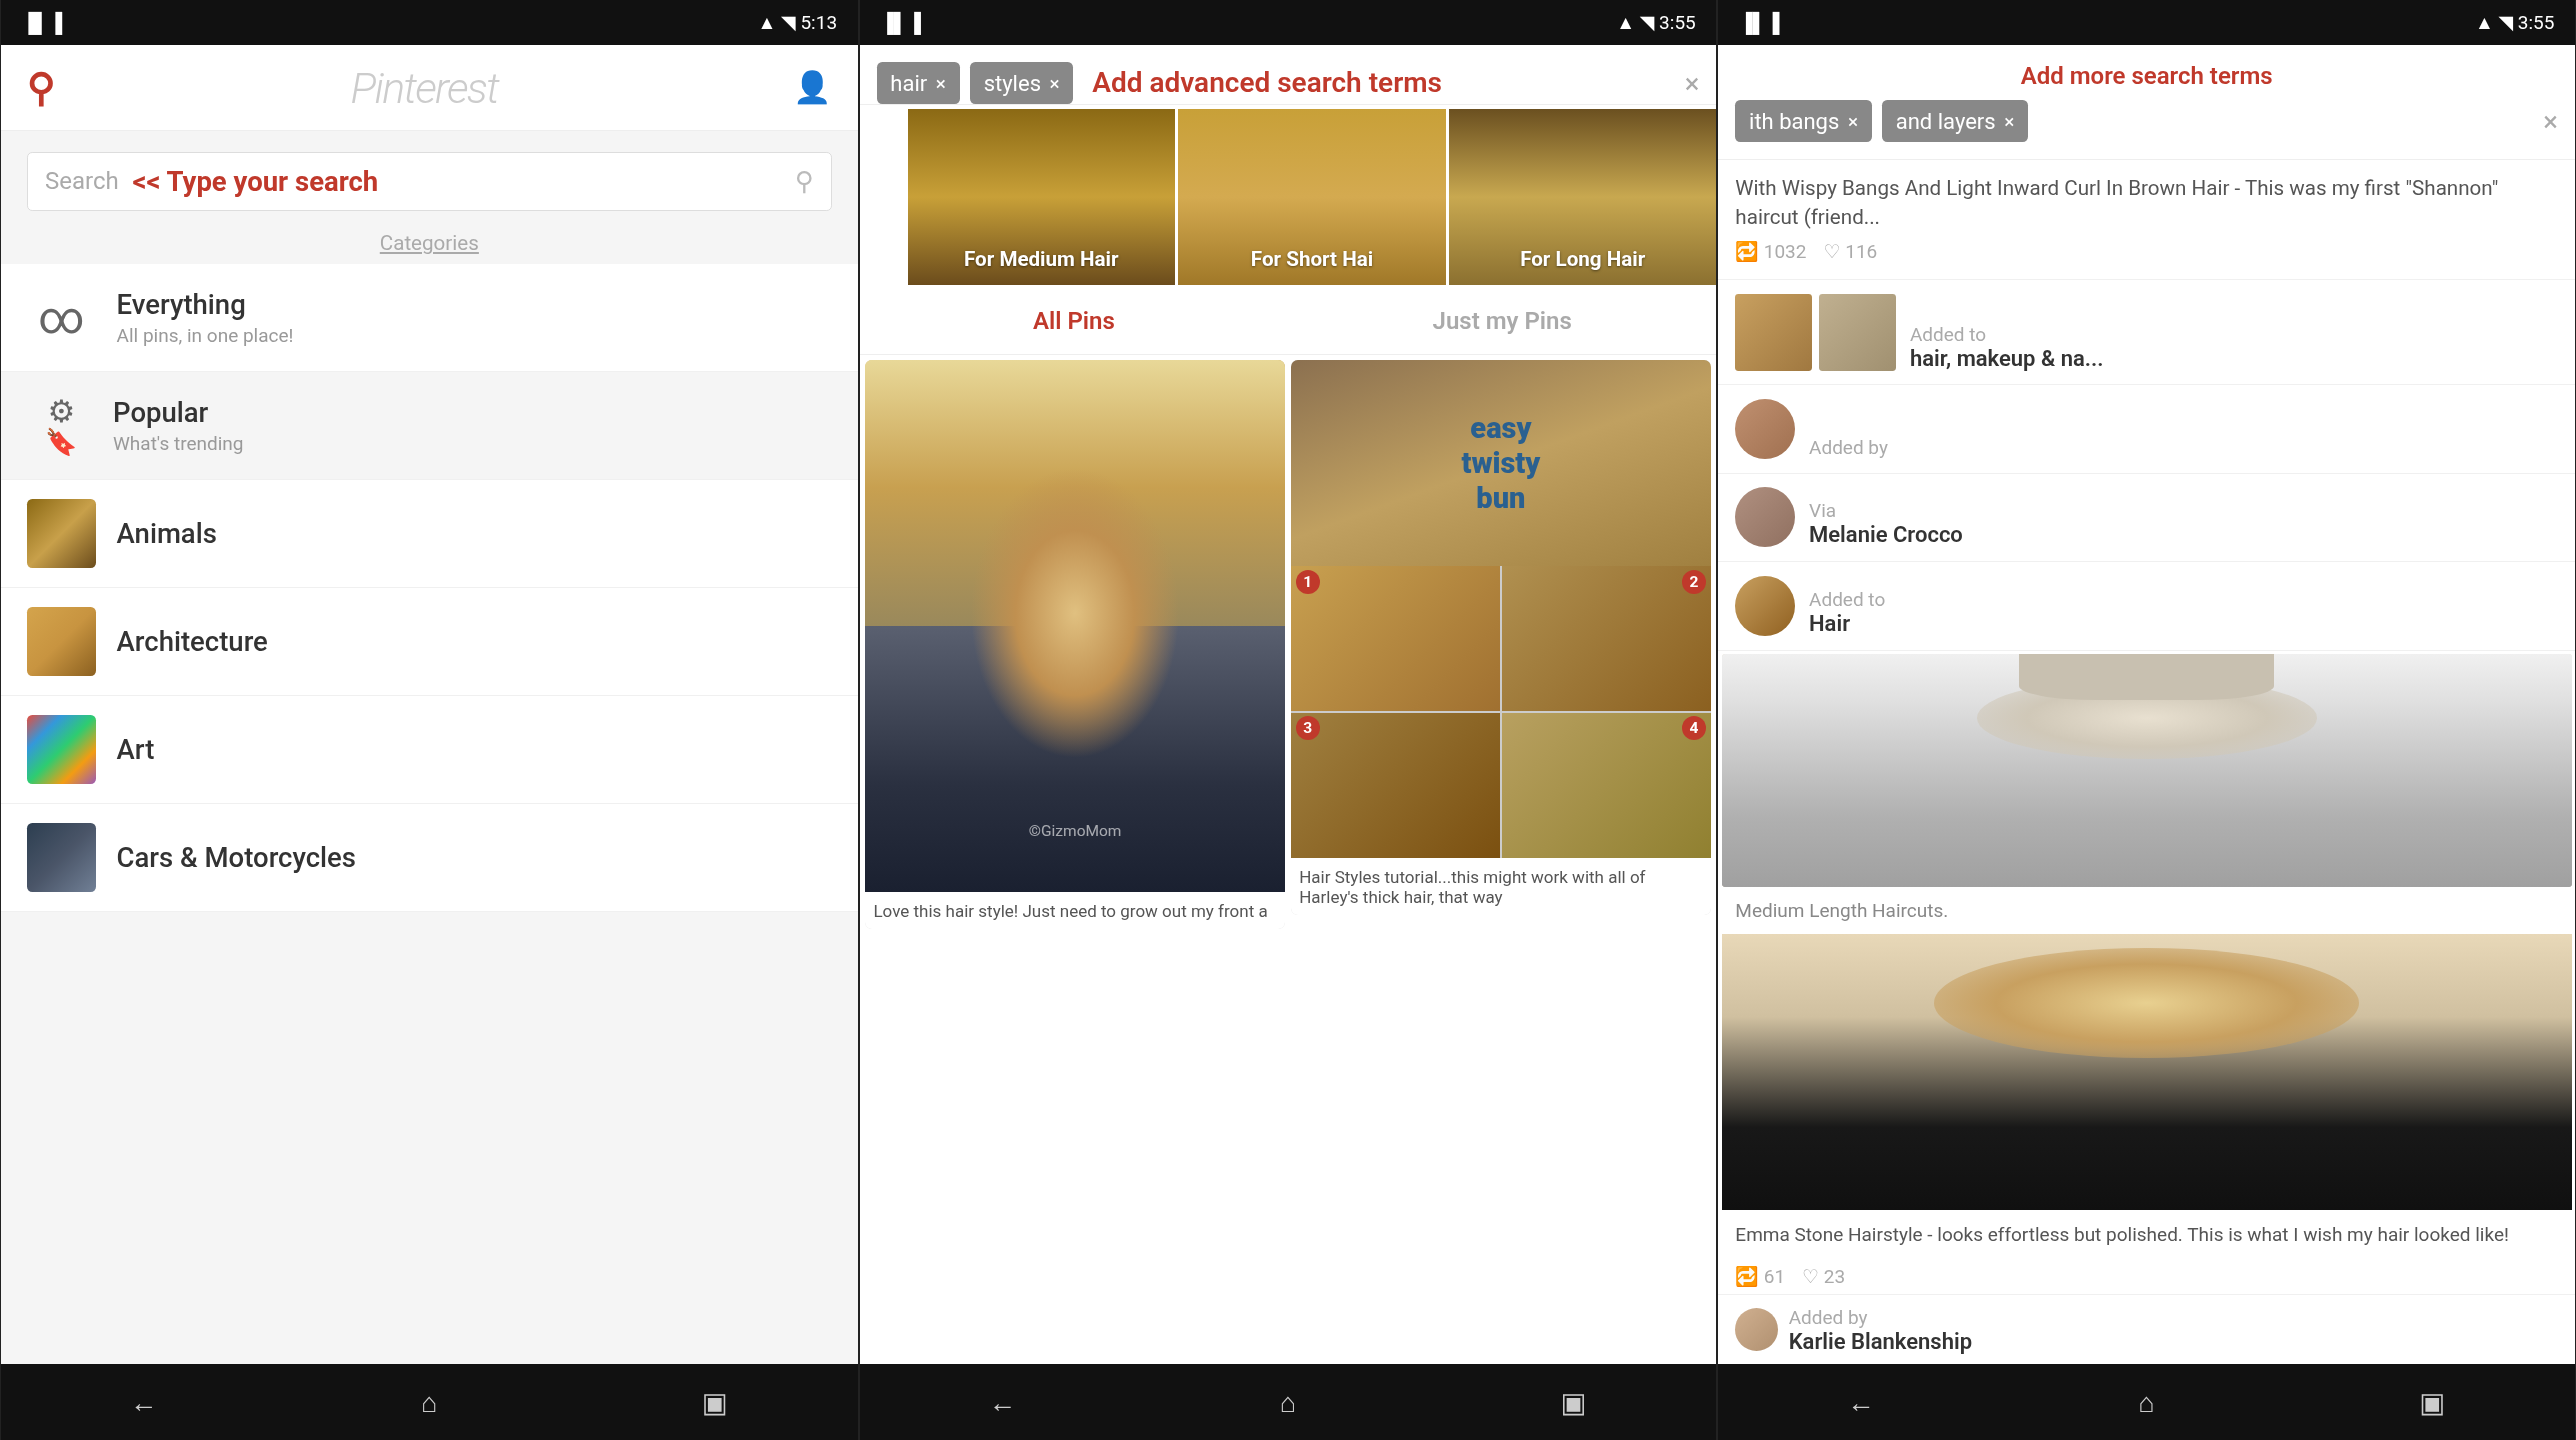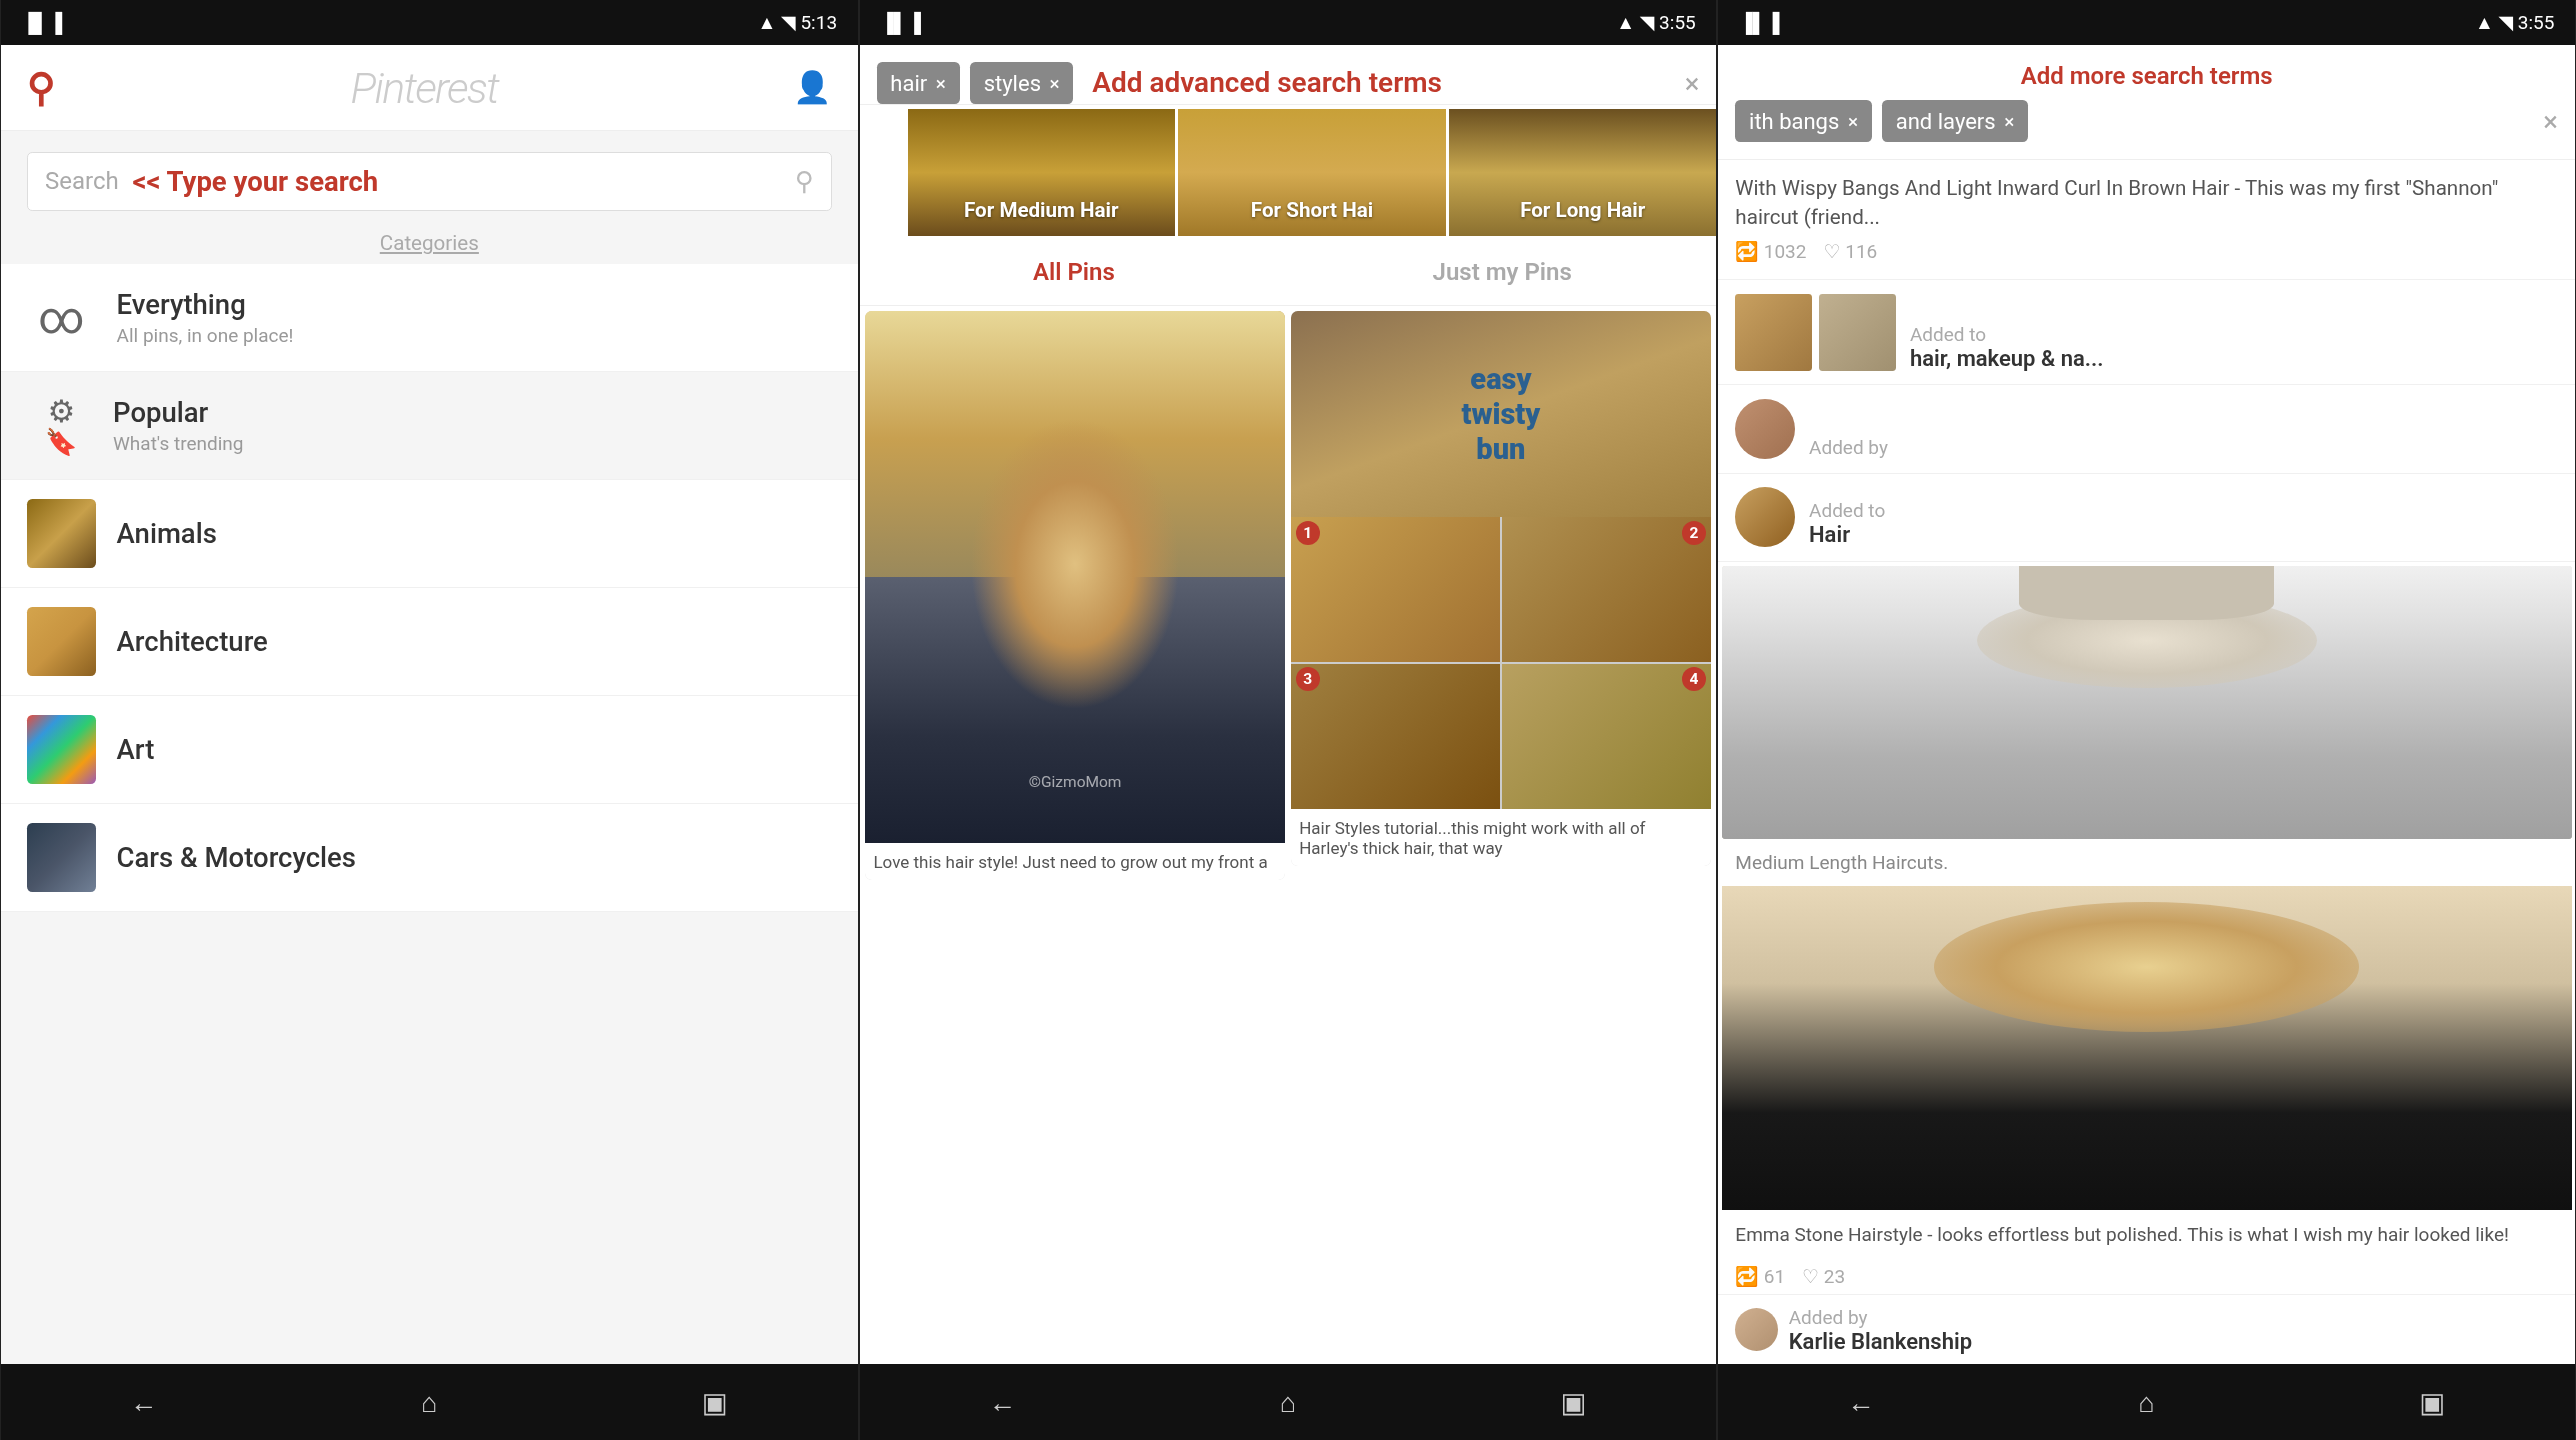--- a/index.html
+++ b/index.html
@@ -184,21 +184,21 @@
       padding: 0 8.6px;
       line-height: 1.2;
     }
     .p2-close-btn {
       color: #aaa;
       font-size: 27.5px;
     }
 
     .p2-image-categories {
       display: flex;
-      height: 127px;
+      height: 176px;
       gap: 3.4px;
       margin: 3.4px 0;
       flex-shrink: 0;
       padding-left: 48px;
     }
     .img-cat {
       flex: 1;
       display: flex;
       align-items: flex-end;
       justify-content: center;
@@ -699,20 +699,27 @@
         </div>
       </div>
 
       <div class="p3-pin-item">
         <div class="p3-user-avatar avatar-samantha"></div>
         <div class="p3-pin-info">
           <div class="p3-added-by">Added by</div>
         </div>
       </div>
 
+      <div class="p3-pin-item">
+        <div class="p3-user-avatar avatar-melanie"></div>
+        <div class="p3-pin-info">
+          <div class="p3-added-by">Via</div>
+          <div class="p3-user-name">Melanie Crocco</div>
+        </div>
+      </div>
 
       <div class="p3-pin-item">
         <div class="p3-user-avatar" style="background:linear-gradient(135deg,#c8a060,#906020);"></div>
         <div class="p3-pin-info">
           <div class="p3-added-by">Added to</div>
           <div class="p3-user-name">Hair</div>
         </div>
       </div>
 
       <div class="p3-big-image">

